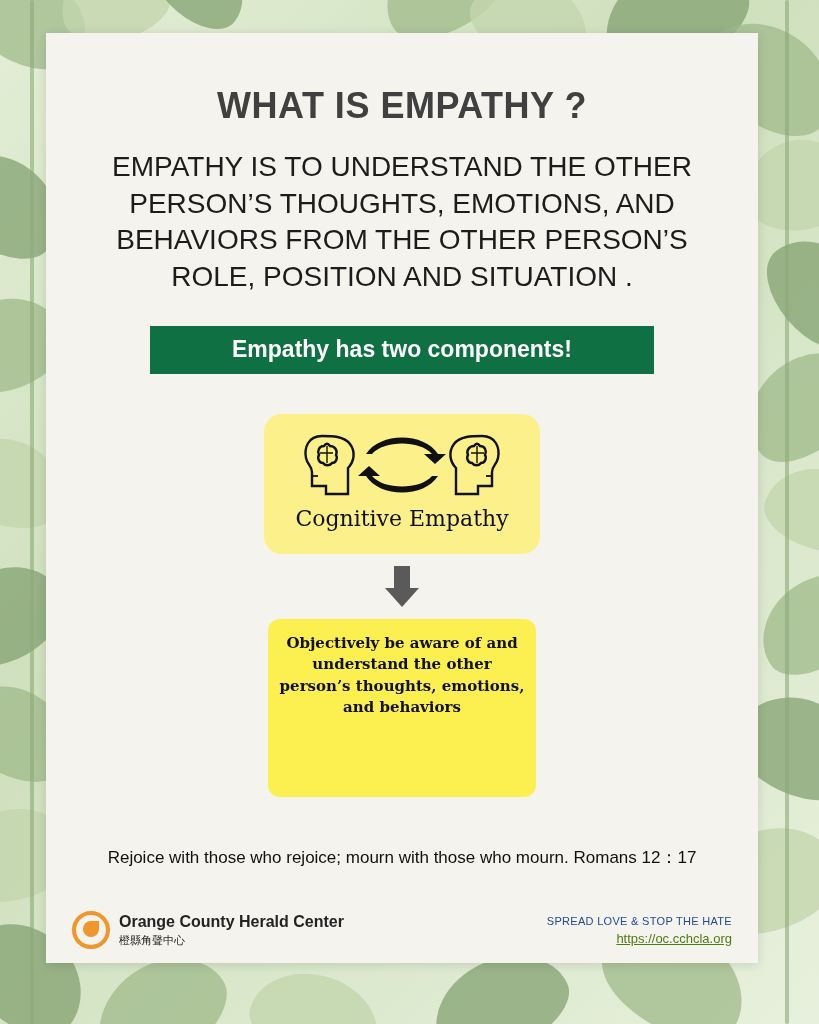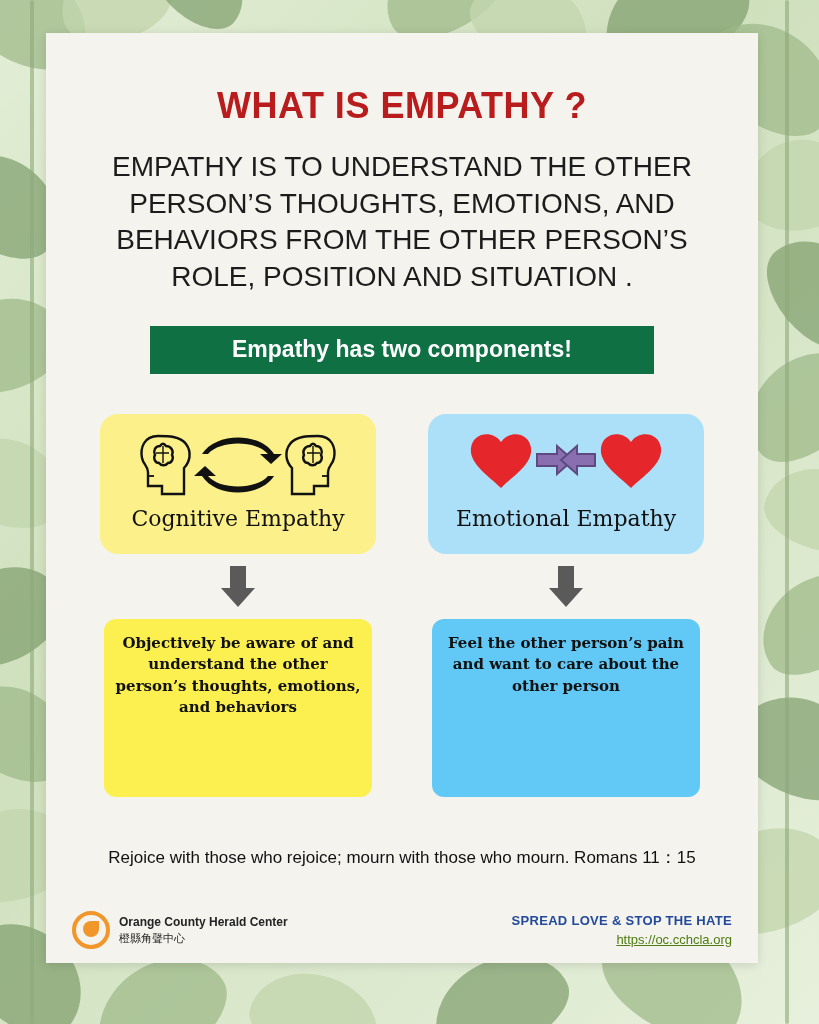--- a/index.html
+++ b/index.html
@@ -46,21 +46,21 @@
     height: 930px;
     background: #f4f3ee;
     box-shadow: 0 2px 10px rgba(0,0,0,.12);
   }
 
   #title {
     text-align: center;
     margin-top: 52px;
     font-size: 36px;
     font-weight: bold;
-    color: #b91c1c;
+    color: #404040;
     letter-spacing: .5px;
   }
 
   #subtitle {
     margin: 22px 34px 0 34px;
     text-align: center;
     font-size: 28px;
     line-height: 1.31;
     color: #1c1c1c;
   }
@@ -169,25 +169,25 @@
     position: relative;
   }
   #logo-mark::after {
     content: "";
     position: absolute;
     left: 7px; top: 6px;
     width: 16px; height: 16px;
     border-radius: 50% 0 50% 50%;
     background: #f0962a;
   }
-  #logo-text .en { font-size: 12px; font-weight: bold; color: #232323; }
+  #logo-text .en { font-size: 16px; font-weight: bold; color: #232323; }
   #logo-text .zh { font-size: 11px; color: #232323; margin-top: 2px; }
 
   #footer-right { text-align: right; }
-  #slogan { font-size: 13px; font-weight: bold; color: #23499b; letter-spacing: .3px; }
+  #slogan { font-size: 11px; font-weight: normal; color: #23499b; letter-spacing: .3px; }
   #site { font-size: 13px; color: #4d7c0f; text-decoration: underline; margin-top: 4px; display:block;}
 </style>
 </head>
 <body>
 
 <div id="poster">
 
   <div class="leaf" style="left:-30px;top:-25px;width:120px;height:90px;transform:rotate(25deg);"></div>
   <div class="leaf light" style="left:60px;top:-40px;width:110px;height:80px;transform:rotate(-15deg);"></div>
   <div class="leaf dark" style="left:150px;top:-50px;width:100px;height:70px;transform:rotate(40deg);"></div>
@@ -255,49 +255,24 @@
         </div>
 
         <div class="arrow-wrap">
           <div class="arrow-shaft"></div>
           <div class="arrow-head"></div>
         </div>
 
         <div class="botcard yellow">Objectively be aware of and understand the other person’s thoughts, emotions, and behaviors</div>
       </div>
 
-      <div class="col">
-        <div class="topcard blue">
-          <div class="icon-row">
-            <svg width="210" height="76" viewBox="0 0 210 76">
-
-              <path d="M40 18 C32 6 12 8 10 24 C8 40 28 52 40 64 C52 52 72 40 70 24 C68 8 48 6 40 18 Z" fill="#e5262a"></path>
-
-              <path d="M170 18 C162 6 142 8 140 24 C138 40 158 52 170 64 C182 52 202 40 200 24 C198 8 178 6 170 18 Z" fill="#e5262a"></path>
-
-              <path d="M76 30 L96 30 L96 22 L112 36 L96 50 L96 42 L76 42 Z" fill="#8a6fb0" stroke="#5e4a80" stroke-width="2"></path>
-
-              <path d="M134 30 L116 30 L116 22 L100 36 L116 50 L116 42 L134 42 Z" fill="#8a6fb0" stroke="#5e4a80" stroke-width="2"></path>
-            </svg>
-          </div>
-          <div class="label">Emotional  Empathy</div>
-        </div>
-
-        <div class="arrow-wrap">
-          <div class="arrow-shaft"></div>
-          <div class="arrow-head"></div>
-        </div>
-
-        <div class="botcard blue">Feel the other person’s
-pain and want to care about the other person</div>
-      </div>
 
     </div>
 
-    <div id="verse">Rejoice with those who rejoice; mourn with those who mourn. Romans 11：15</div>
+    <div id="verse">Rejoice with those who rejoice; mourn with those who mourn. Romans 12：17</div>
 
     <div id="footer">
       <div id="logo">
         <div id="logo-mark"></div>
         <div id="logo-text">
           <div class="en">Orange County Herald Center</div>
           <div class="zh">橙縣角聲中心</div>
         </div>
       </div>
       <div id="footer-right">

